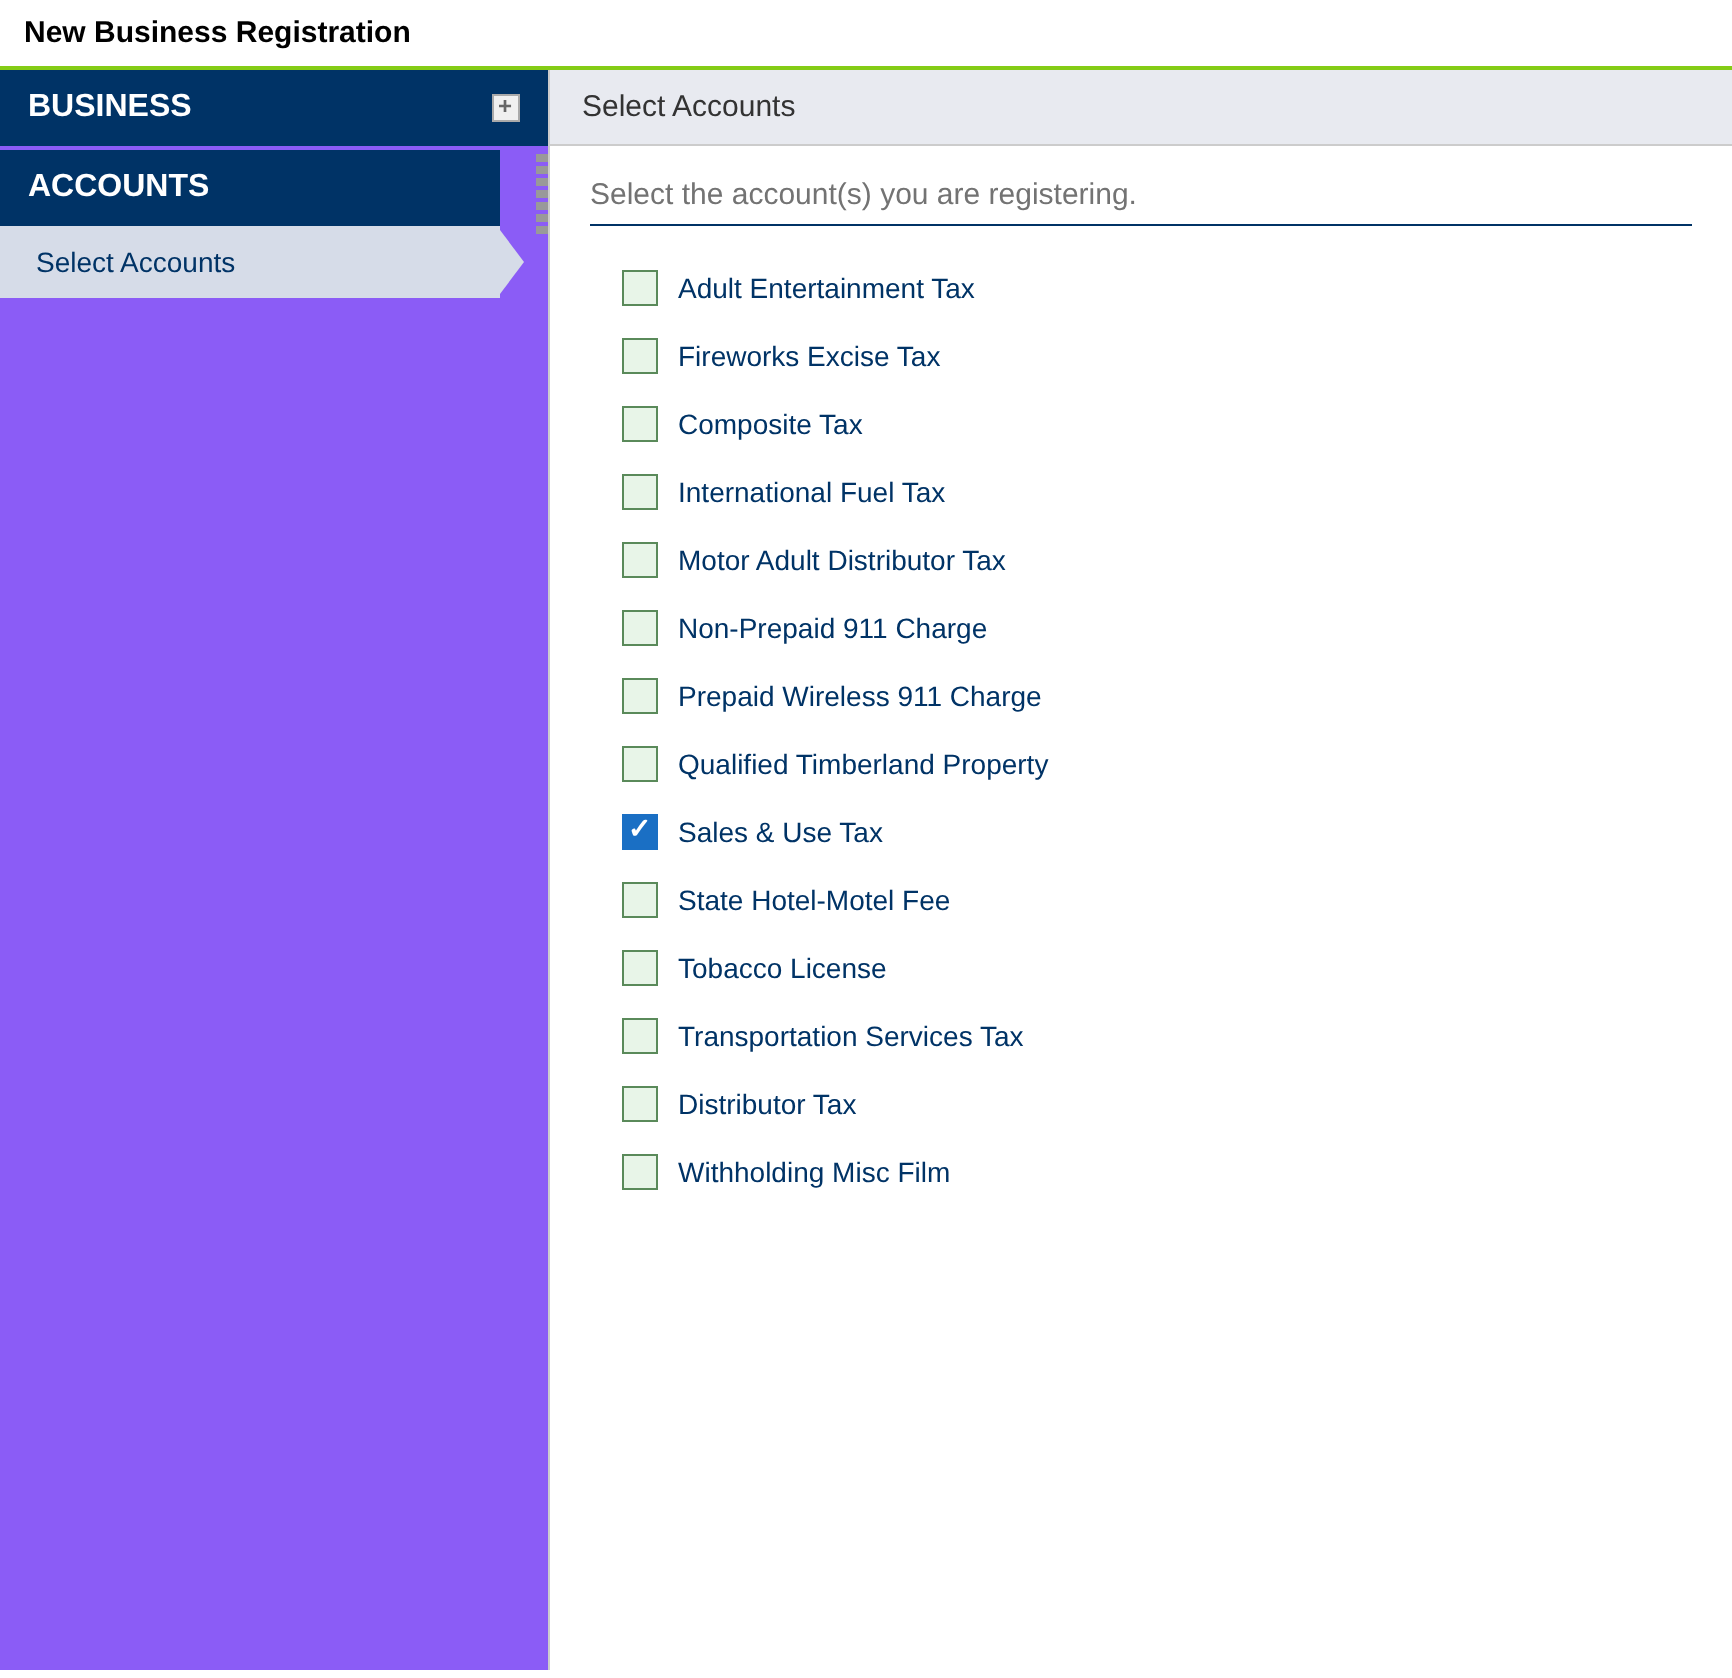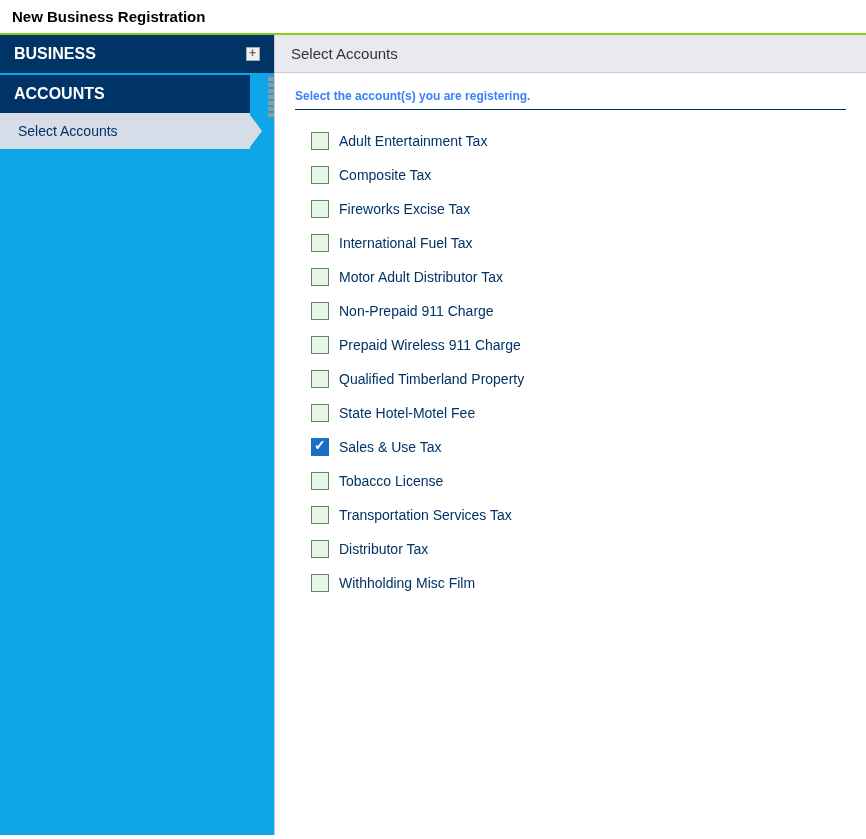--- a/index.html
+++ b/index.html
@@ -21,21 +21,21 @@
     .layout {
       display: flex;
       flex-direction: row;
       min-height: 800px;
     }
 
     
     .sidebar {
       width: 275px;
       flex-shrink: 0;
-      background: #0ea5e9;
+      background: #8b5cf6;
       border-right: 1px solid #ccc;
       padding-top: 0;
     }
 
     .sidebar-item-business {
       background: #003366;
       color: #fff;
       font-weight: bold;
       font-size: 16px;
       padding: 10px 14px;
@@ -117,23 +117,23 @@
       font-size: 15px;
       color: #333;
       border-bottom: 1px solid #ccc;
     }
 
     .section-body {
       padding: 16px 20px;
     }
 
     .section-subtitle {
-      font-weight: bold;
-      font-size: 12px;
-      color: #3b82f6;
+      font-weight: normal;
+      font-size: 15px;
+      color: #737373;
       margin-bottom: 14px;
       padding-bottom: 6px;
       border-bottom: 1px solid #003366;
     }
 
     .account-list {
       list-style: none;
       padding: 0;
       margin: 0;
     }
@@ -226,32 +226,32 @@
       <ul class="account-list" id="account-list">
 
       <li class="account-item">
             <label>
               <input type="checkbox" id="chk-adult" style="">
               <span>Adult Entertainment Tax</span>
             </label>
           </li>
           <li class="account-item">
             <label>
+              <input type="checkbox" id="chk-fireworks" style="">
+              <span>Fireworks Excise Tax</span>
+            </label>
+          </li>
+          <li class="account-item">
+            <label>
               <input type="checkbox" id="chk-composite" style="">
               <span>Composite Tax</span>
             </label>
           </li>
           <li class="account-item">
             <label>
-              <input type="checkbox" id="chk-fireworks" style="">
-              <span>Fireworks Excise Tax</span>
-            </label>
-          </li>
-          <li class="account-item">
-            <label>
               <input type="checkbox" id="chk-international_fuel" style="">
               <span>International Fuel Tax</span>
             </label>
           </li>
           <li class="account-item">
             <label>
               <input type="checkbox" id="chk-motor_fuel" style="">
               <span>Motor Adult Distributor Tax</span>
             </label>
           </li>
@@ -268,28 +268,28 @@
             </label>
           </li>
           <li class="account-item">
             <label>
               <input type="checkbox" id="chk-qualified_timberland" style="">
               <span>Qualified Timberland Property</span>
             </label>
           </li>
           <li class="account-item">
             <label>
+              <input type="checkbox" id="chk-sales_use" checked="" style="">
+              <span>Sales &amp; Use Tax</span>
+            </label>
+          </li>
+          <li class="account-item">
+            <label>
               <input type="checkbox" id="chk-state_hotel" style="">
               <span>State Hotel-Motel Fee</span>
-            </label>
-          </li>
-          <li class="account-item">
-            <label>
-              <input type="checkbox" id="chk-sales_use" checked="" style="">
-              <span>Sales &amp; Use Tax</span>
             </label>
           </li>
           <li class="account-item">
             <label>
               <input type="checkbox" id="chk-tobacco" style="">
               <span>Tobacco License</span>
             </label>
           </li>
           <li class="account-item">
             <label>

